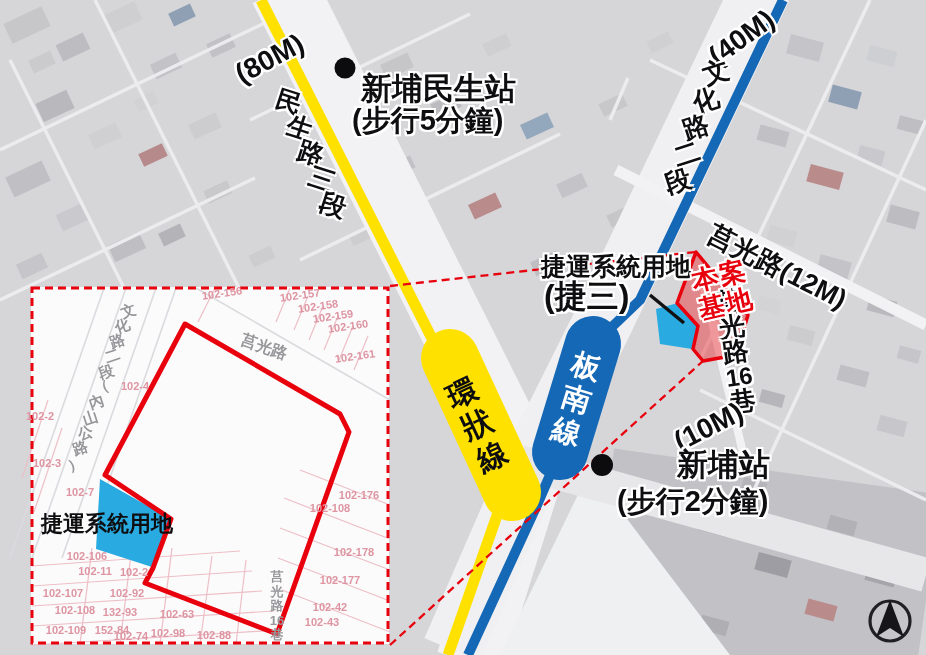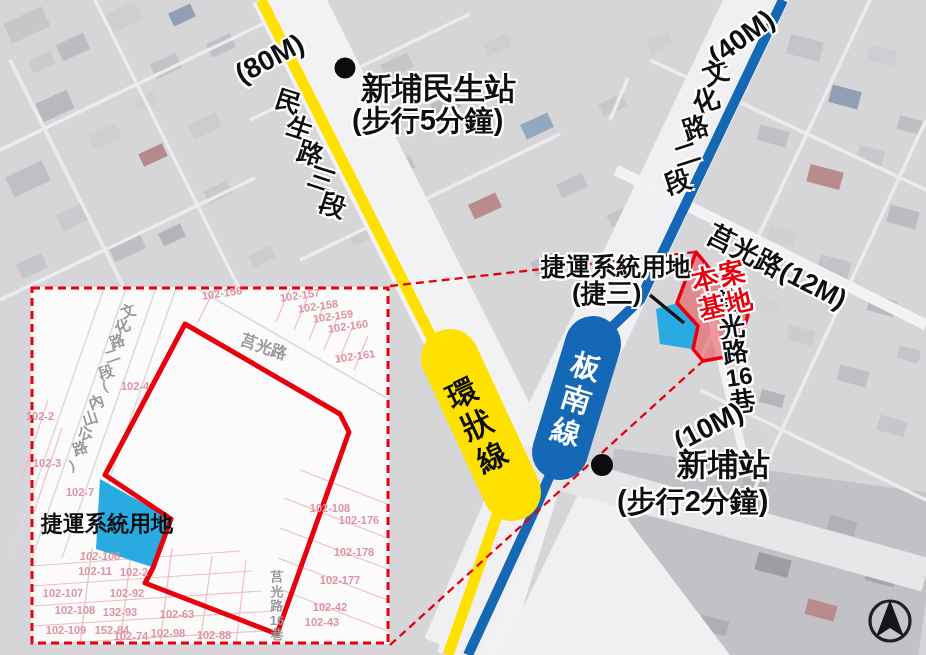--- a/index.html
+++ b/index.html
@@ -181,21 +181,21 @@
 <div class="lbl" style="left:716px;top:220px;font-size:27px;transform:rotate(27deg);transform-origin:left top;">莒光路(12M)</div>
 <div class="lbl vcol" style="left:710px;top:290px;width:34px;font-size:26px;line-height:25px;transform:rotate(-8deg);transform-origin:top center;">
   <span>莒</span>
   <span>光</span>
   <span>路</span>
   <span style="font-size:24px;">16</span>
   <span>巷</span>
 </div>
 <div class="lbl" style="left:672px;top:412px;font-size:28px;transform:rotate(-27deg);">(10M)</div>
 <div class="lbl" style="left:541px;top:253px;font-size:25px;">捷運系統用地</div>
-<div class="lbl" style="left:572px;top:280px;font-size:26px;">(捷三)</div>
+<div class="lbl" style="left:544px;top:280px;font-size:32px;">(捷三)</div>
 <div class="lbl red" style="left:695px;top:261px;font-size:26px;line-height:29px;letter-spacing:2px;transform:rotate(-13deg);text-align:center;">
   <span style="display:block;">本案</span>
   <span style="display:block;">基地</span>
 </div>
 <div class="lbl" style="left:629px;top:449px;font-size:31px;padding-left:48px;">新埔站</div>
 <div class="lbl" style="left:617px;top:486px;font-size:29px;">(步行2分鐘)</div>
 
 <div class="pill-text vcol" style="left:462px;top:372px;color:#0d0d0f;font-size:30px;line-height:35px;transform:rotate(-25deg);">
   <span>環</span>
   <span>狀</span>
@@ -242,34 +242,34 @@
       <div class="lot" style="left: 198px; top: 287px; transform: rotate(-8deg);">102-156</div>
       <div class="lot" style="left: 276px; top: 289px; transform: rotate(-8deg);">102-157</div>
       <div class="lot" style="left: 294px; top: 300px; transform: rotate(-8deg);">102-158</div>
       <div class="lot" style="left: 309px; top: 310px; transform: rotate(-8deg);">102-159</div>
       <div class="lot" style="left: 324px; top: 320px; transform: rotate(-8deg);">102-160</div>
       <div class="lot" style="left: 331px; top: 350px; transform: rotate(-8deg);">102-161</div>
       <div class="lot" style="left: 16px; top: 410px; transform: rotate(0deg);">102-2</div>
       <div class="lot" style="left: 23px; top: 457px; transform: rotate(0deg);">102-3</div>
       <div class="lot" style="left: 111px; top: 380px; transform: rotate(0deg);">102-4</div>
       <div class="lot" style="left: 56px; top: 486px; transform: rotate(0deg);">102-7</div>
-      <div class="lot" style="left: 76px; top: 550px; transform: rotate(0deg); font-style: italic;">102-106</div>
+      <div class="lot" style="left: 63px; top: 550px; transform: rotate(0deg);">102-106</div>
       <div class="lot" style="left: 71px; top: 565px; transform: rotate(0deg);">102-11</div>
       <div class="lot" style="left: 110px; top: 566px; transform: rotate(0deg);">102-2</div>
       <div class="lot" style="left: 39px; top: 587px; transform: rotate(0deg);">102-107</div>
       <div class="lot" style="left: 103px; top: 587px; transform: rotate(0deg);">102-92</div>
       <div class="lot" style="left: 51px; top: 604px; transform: rotate(0deg);">102-108</div>
       <div class="lot" style="left: 96px; top: 606px; transform: rotate(0deg);">132-93</div>
       <div class="lot" style="left: 153px; top: 608px; transform: rotate(0deg);">102-63</div>
       <div class="lot" style="left: 42px; top: 624px; transform: rotate(0deg);">102-109</div>
       <div class="lot" style="left: 88px; top: 624px; transform: rotate(0deg);">152-84</div>
       <div class="lot" style="left: 107px; top: 630px; transform: rotate(0deg);">102-74</div>
       <div class="lot" style="left: 144px; top: 627px; transform: rotate(0deg);">102-98</div>
       <div class="lot" style="left: 190px; top: 629px; transform: rotate(0deg);">102-88</div>
       <div class="lot" style="left: 306px; top: 502px; transform: rotate(0deg);">102-108</div>
-      <div class="lot" style="left: 335px; top: 514px; transform: rotate(0deg);">102-176</div>
+      <div class="lot" style="left: 335px; top: 489px; transform: rotate(0deg);">102-176</div>
       <div class="lot" style="left: 330px; top: 546px; transform: rotate(0deg);">102-178</div>
       <div class="lot" style="left: 316px; top: 574px; transform: rotate(0deg);">102-177</div>
       <div class="lot" style="left: 306px; top: 601px; transform: rotate(0deg);">102-42</div>
       <div class="lot" style="left: 298px; top: 616px; transform: rotate(0deg);">102-43</div>
     </div>
 
 </div>
 
 </body></html>

